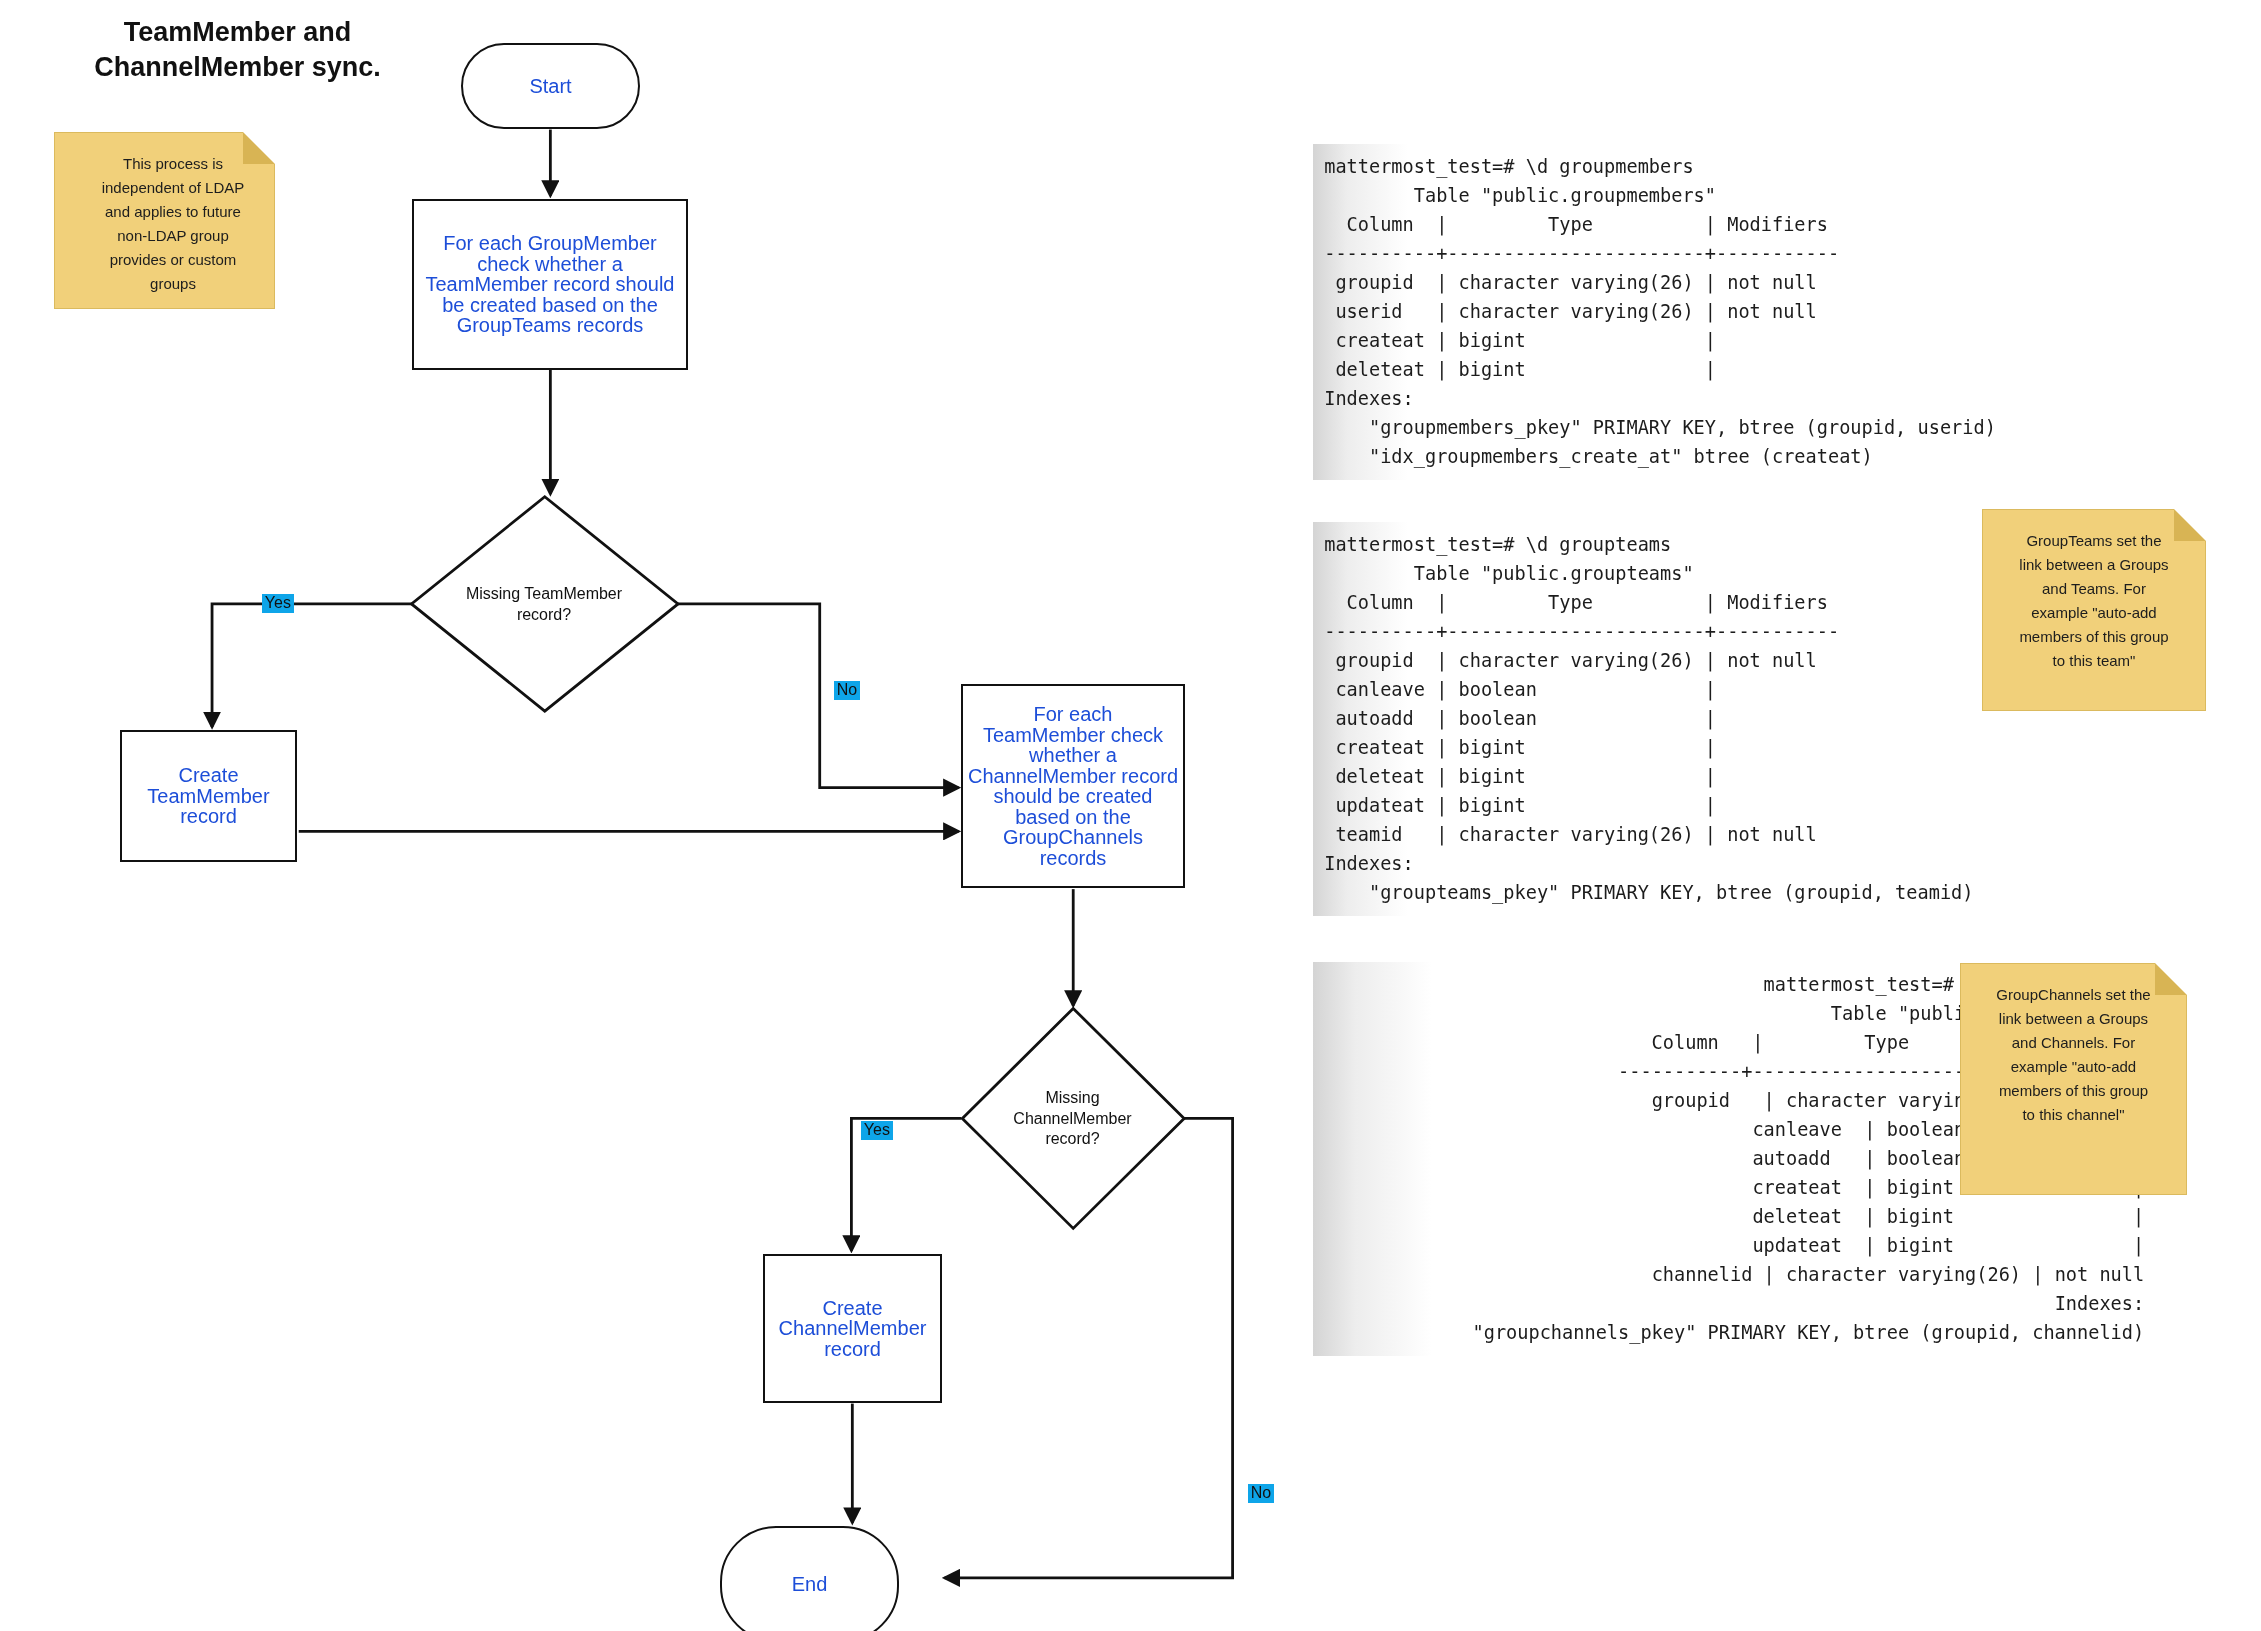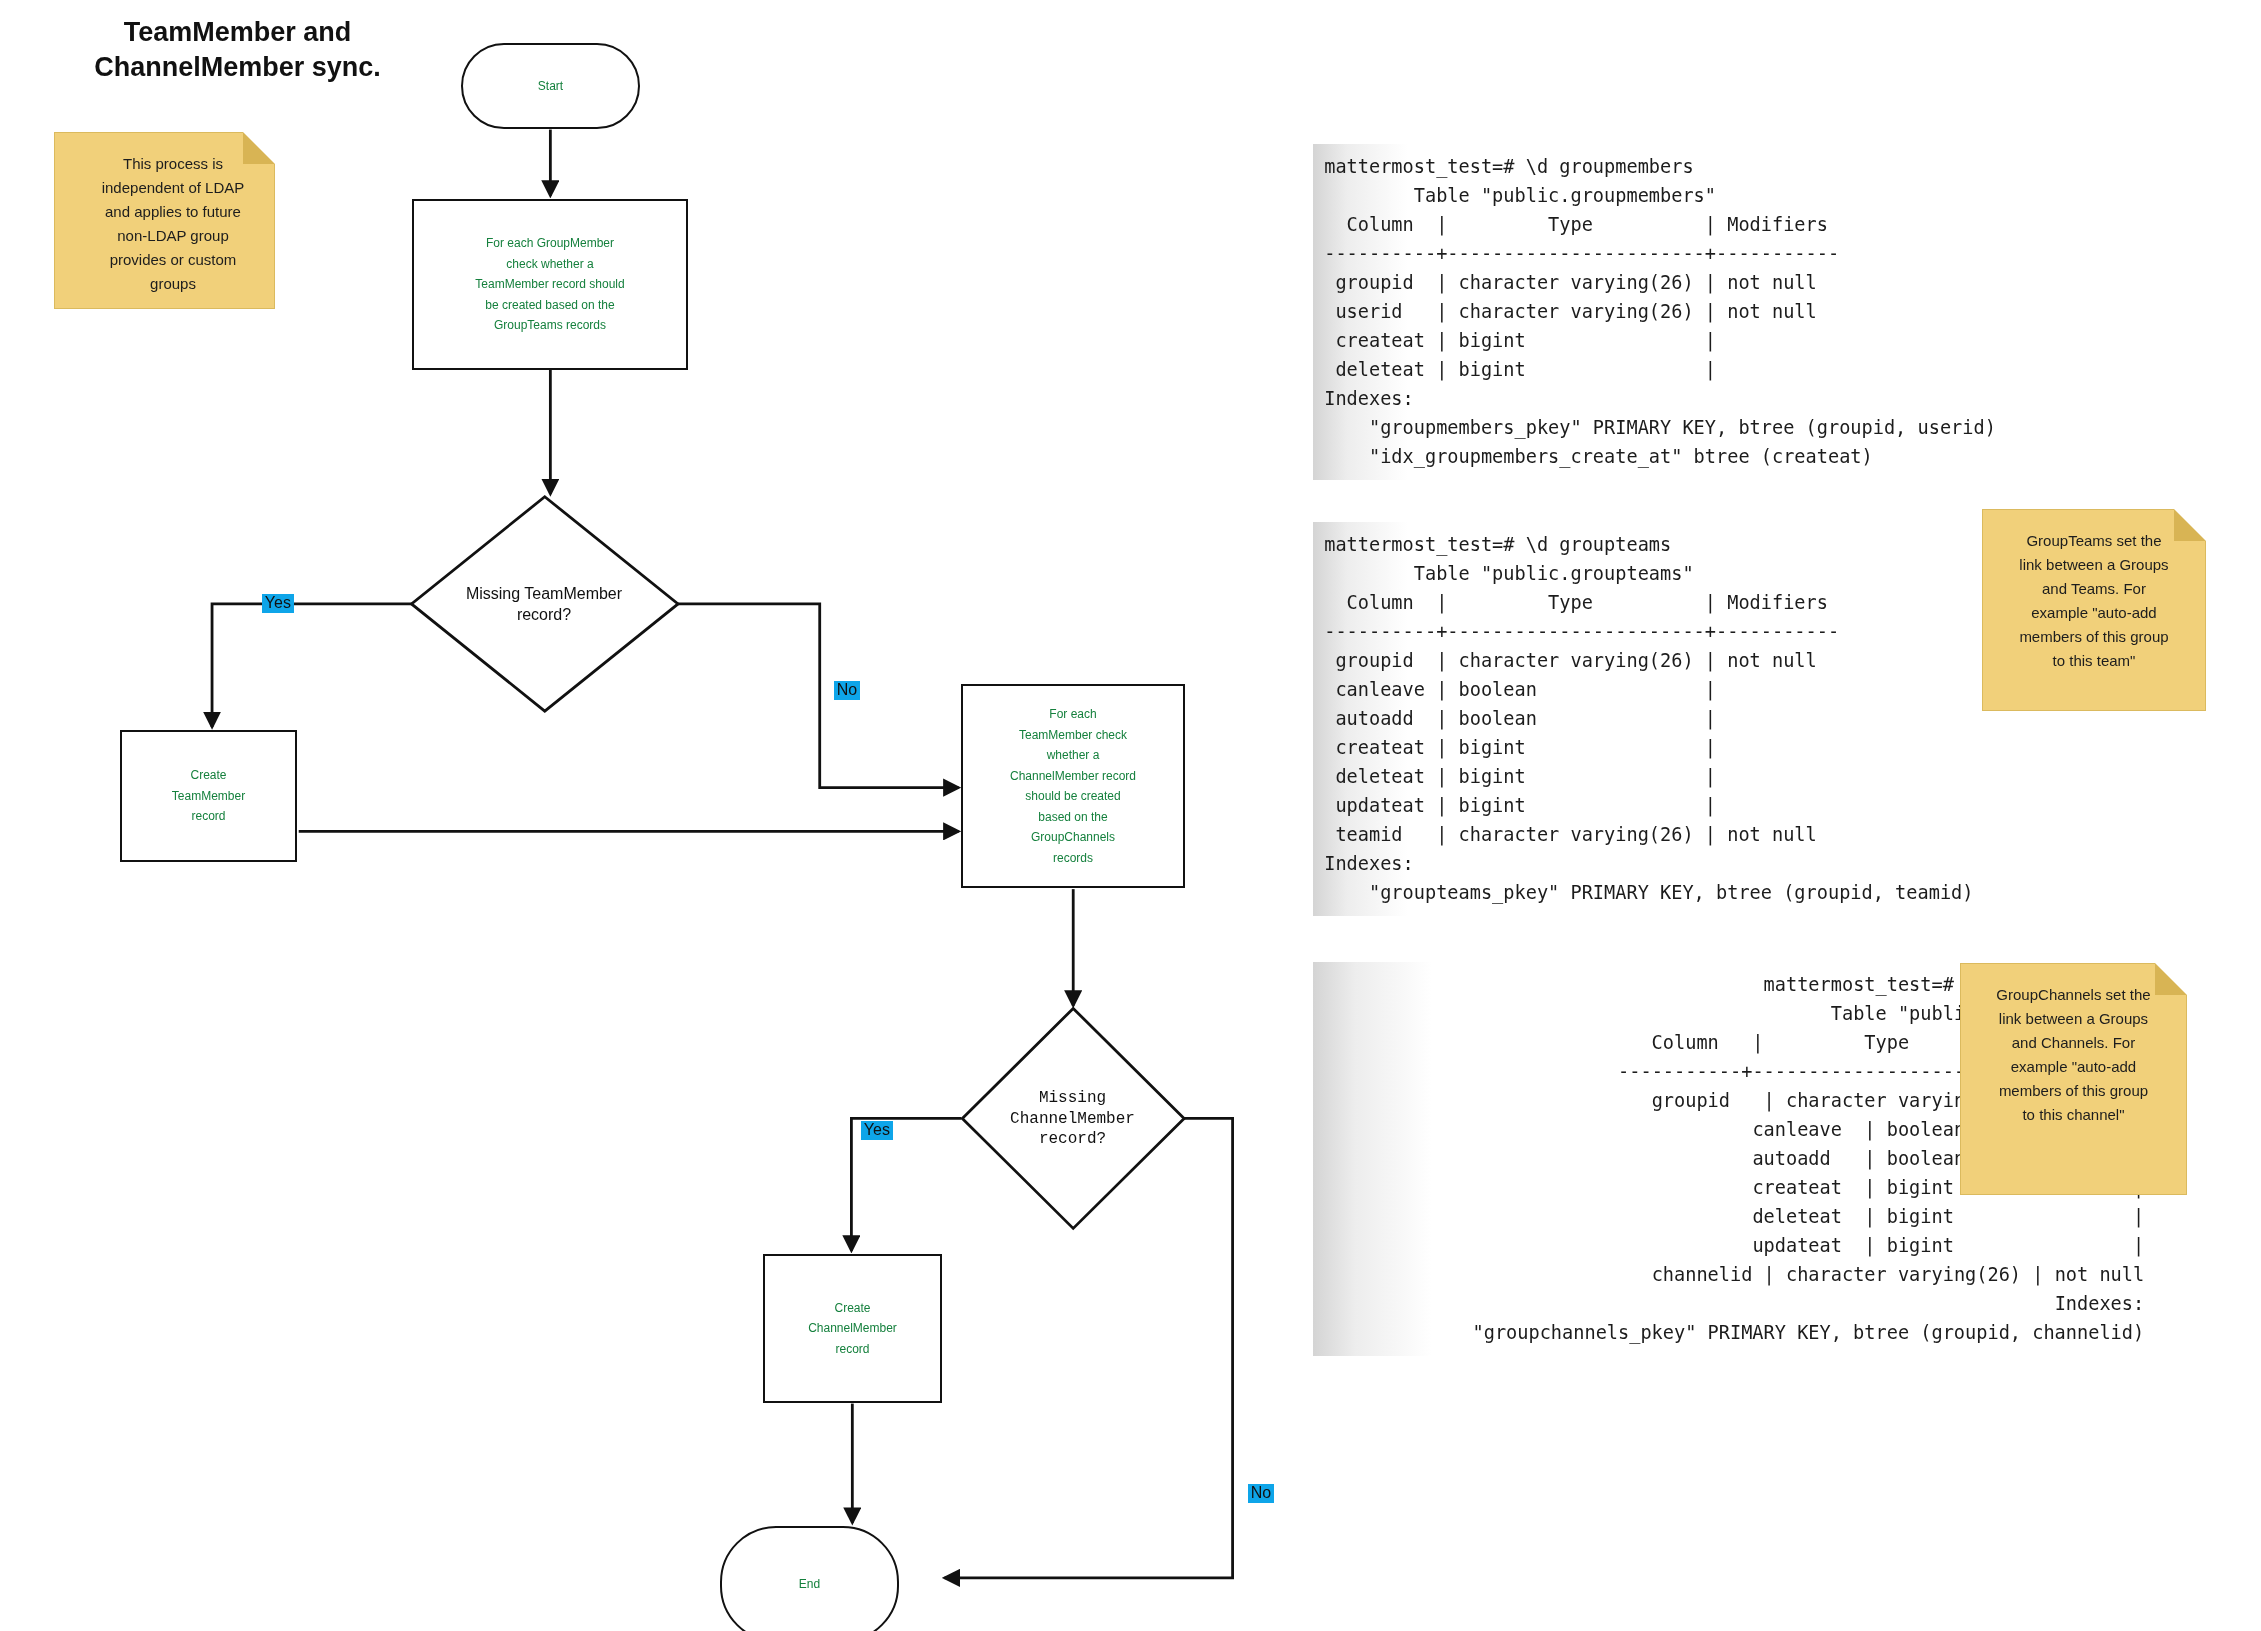--- a/index.html
+++ b/index.html
@@ -19,21 +19,21 @@
     padding-top:18.6px;
   }
   .note .fold{
     position:absolute;top:-0.9px;right:-0.9px;width:0;height:0;border-style:solid;
     border-width:0 32px 32px 0;border-color:#ffffff #ffffff #D8B454 #D8B454;
   }
   
   .node{
     position:absolute;display:flex;align-items:center;justify-content:center;
     background:#fff;border:2.8px solid #111;box-sizing:border-box;z-index:2;
-    font-size:12px;line-height:20.5px;color:#15803d;text-align:center;white-space:pre-line;
+    font-size:20px;line-height:20.5px;color:#1d4ed8;text-align:center;white-space:pre-line;
   }
   .pill{border-radius:56px;}
   .dtext{
     position:absolute;z-index:2;font-size:16px;line-height:20.5px;color:#111;
     text-align:center;white-space:pre-line;
   }
   .elabel{
     position:absolute;z-index:2;background:#0ea5e9;padding:0 2.8px;
     font-size:16px;line-height:18.6px;color:#111;margin-left:35px;
   }
@@ -120,21 +120,21 @@
 
 <div class="node" style="left:961px;top:684px;width:224px;height:204px;">For each
 TeamMember check
 whether a
 ChannelMember record
 should be created
 based on the
 GroupChannels
 records</div>
 
-<div class="dtext" style="left:984px;top:1088px;width:177px;font-family:Liberation Mono, monospace;">Missing
+<div class="dtext" style="left:984px;top:1088px;width:177px;">Missing
 ChannelMember
 record?</div>
 
 <div class="node" style="left:763px;top:1254px;width:179px;height:149px;">Create
 ChannelMember
 record</div>
 
 <div class="node pill" style="left:720px;top:1526px;width:179px;height:116px;text-align:right;">End</div>
 
 <div class="elabel" style="left:227px;top:594px;">Yes</div>

